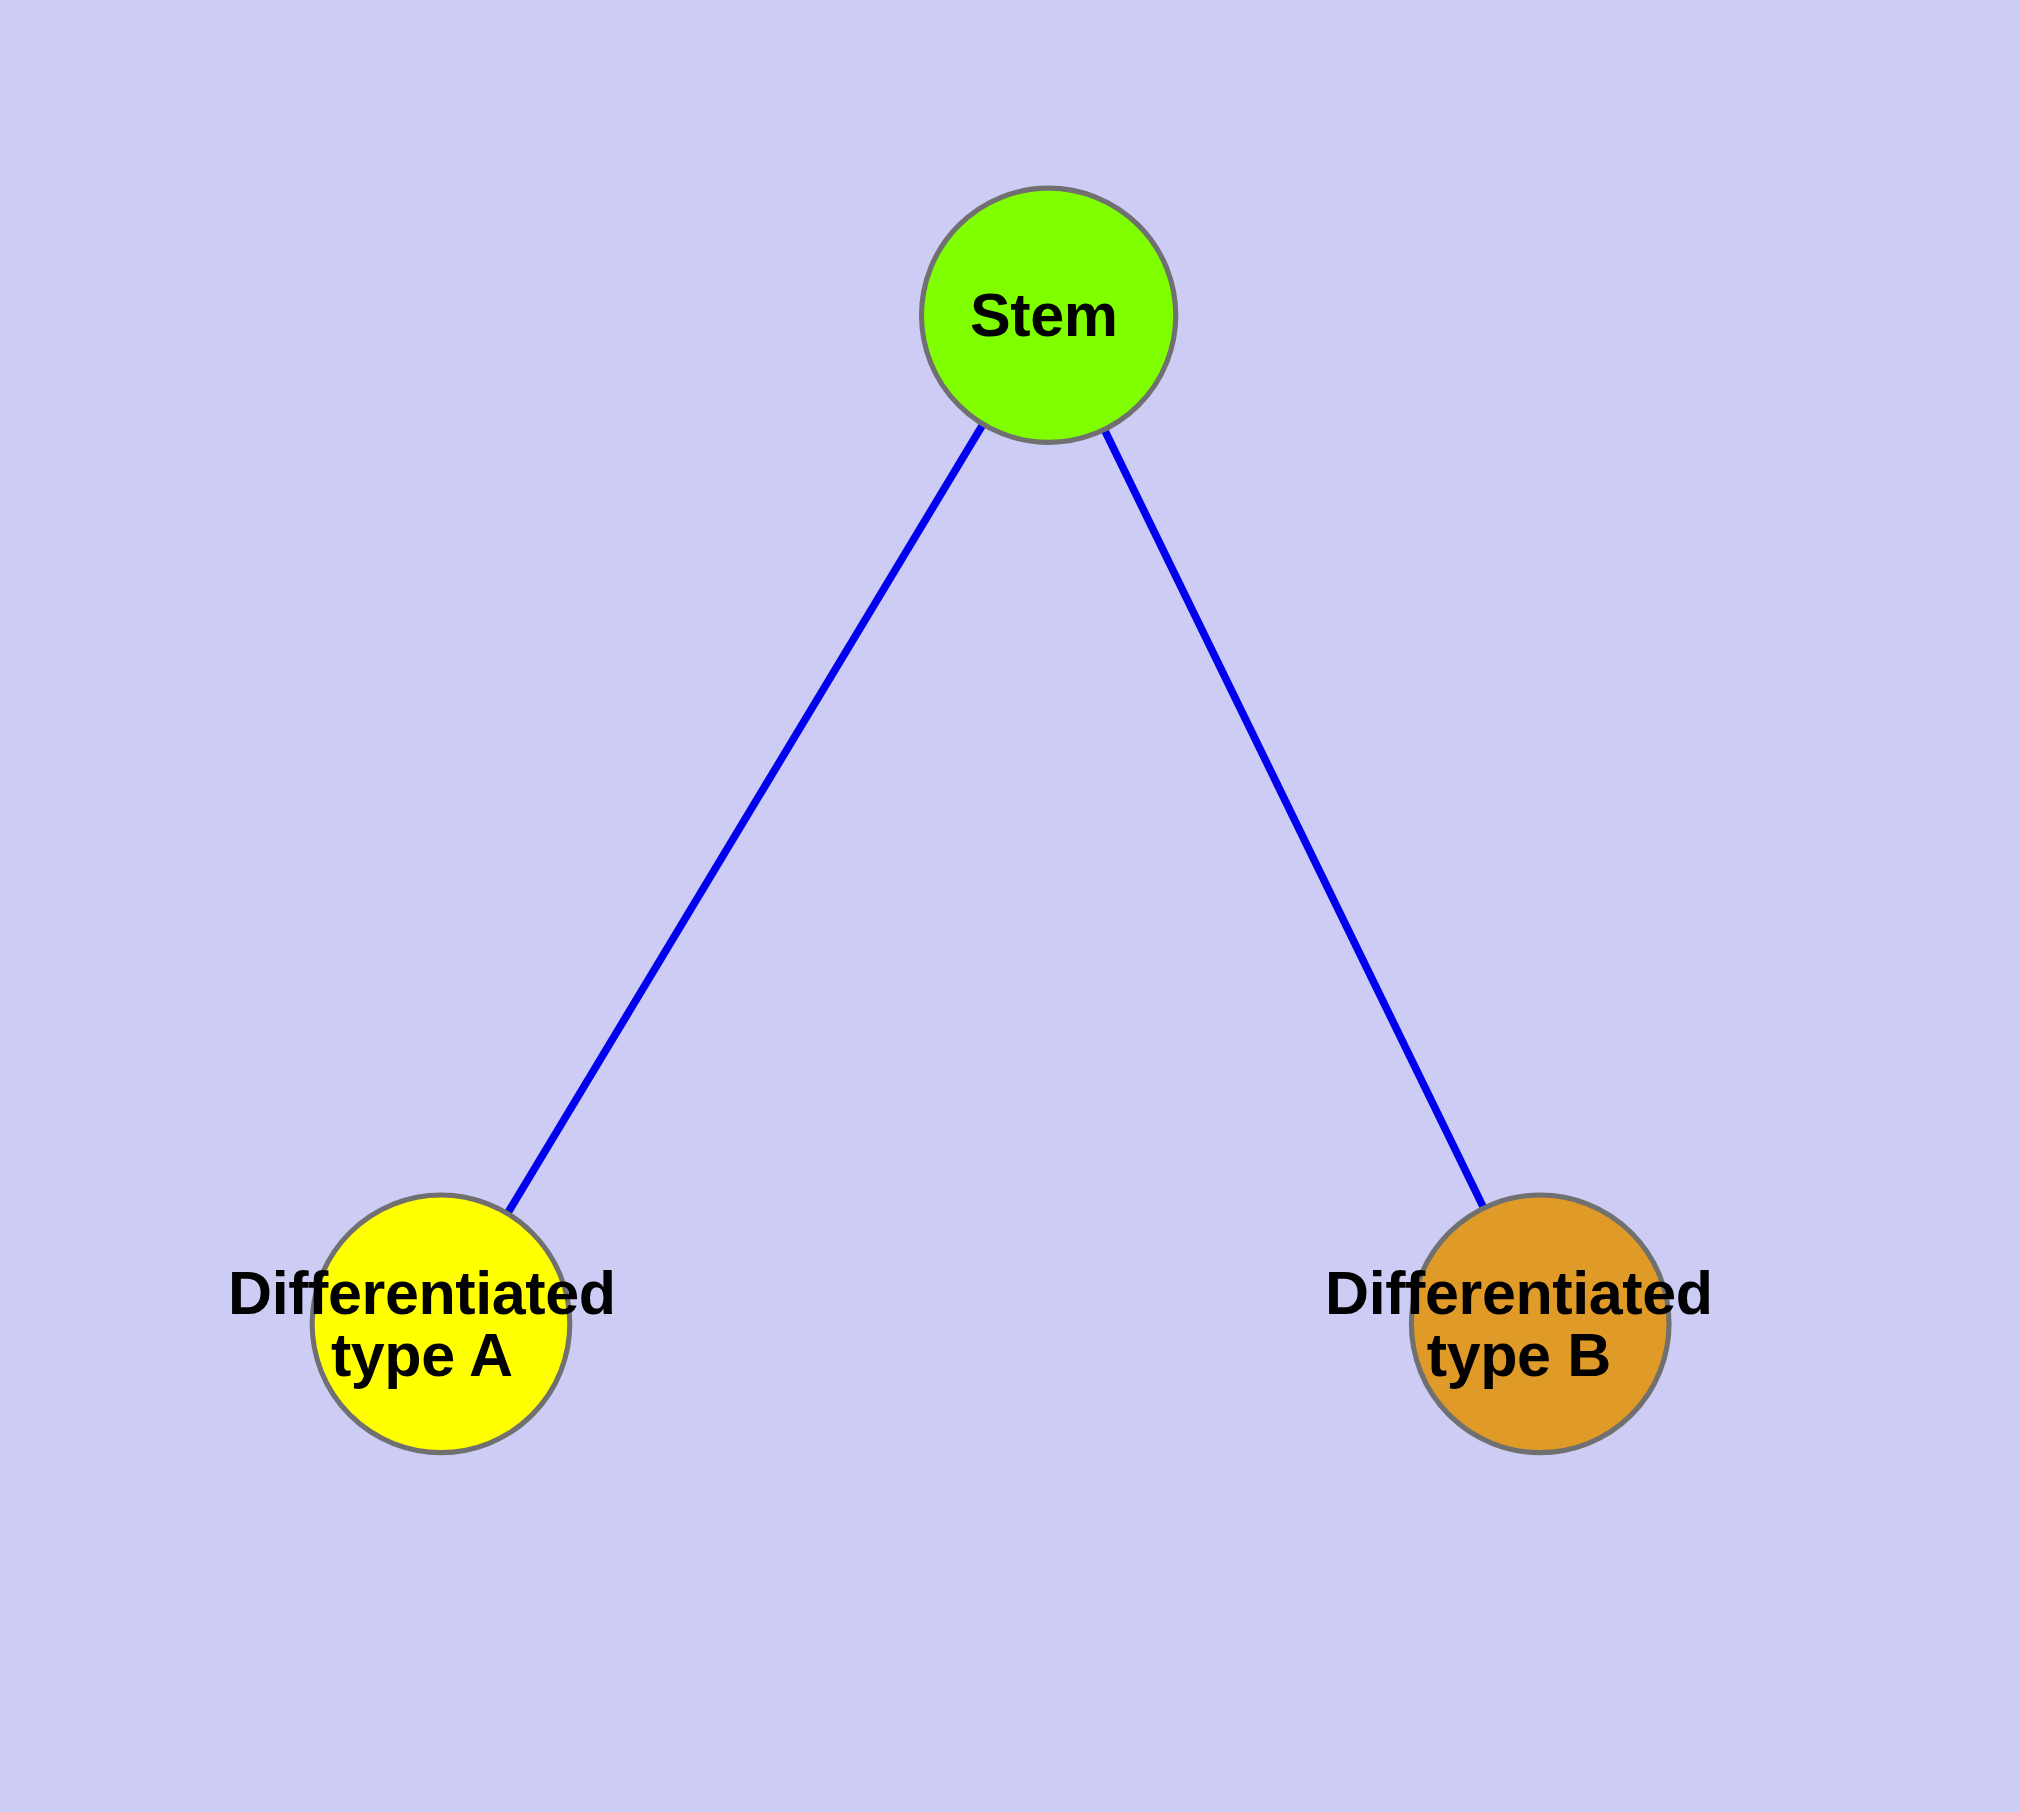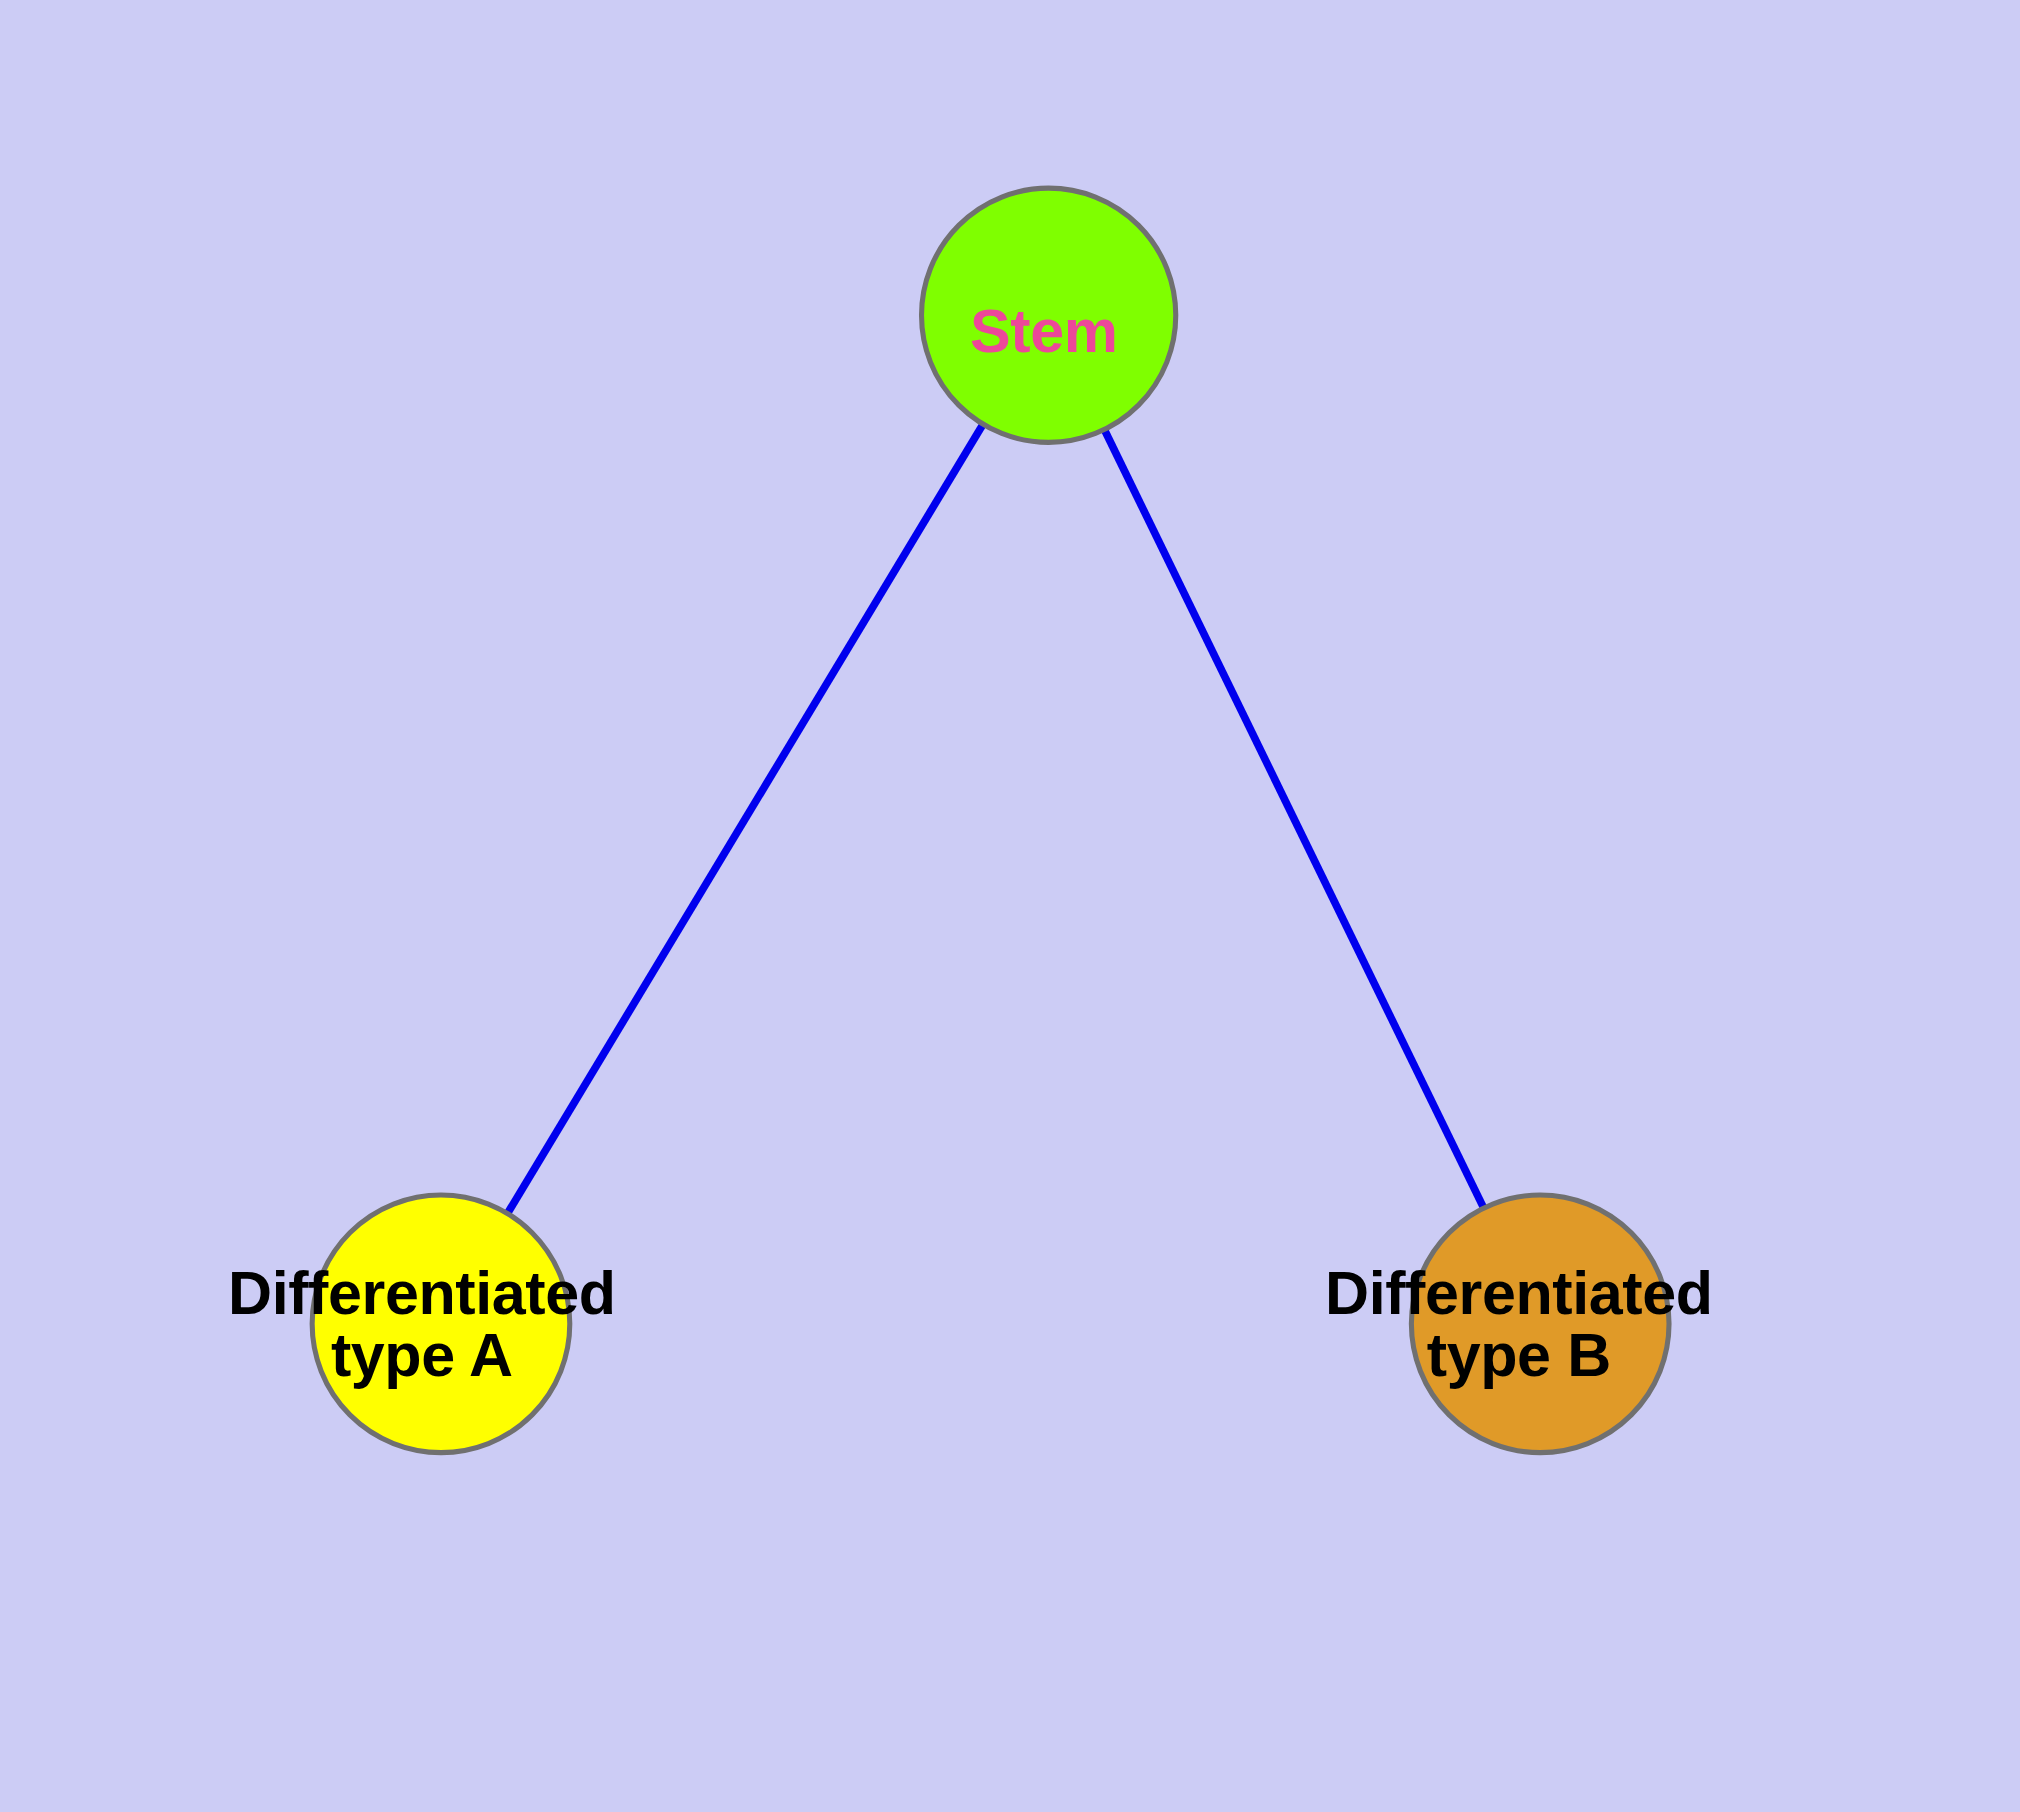--- a/index.html
+++ b/index.html
@@ -50,21 +50,21 @@
         <line x1="1301.8426410837067" y1="505.03921187863966" x2="1751.2811070097566" y2="1427.162960933811" stroke="#0000ee" stroke-width="9" stroke-linecap="butt"></line>
       </g>
     <g id="nodes-layer">
         <circle cx="1237" cy="372" r="150" fill="#7fff00" stroke="#707070" stroke-width="6"></circle>
         <circle cx="520" cy="1562" r="152" fill="#ffff00" stroke="#707070" stroke-width="6"></circle>
         <circle cx="1817" cy="1562" r="152" fill="#e09a28" stroke="#707070" stroke-width="6"></circle>
       </g>
   </svg>
 
   <div id="labels-layer">
-      <div class="node-label" style="font-size: 61px; color: #ec4899; left: 970px; top: 300px;">Stem</div>
+      <div class="node-label" style="font-size: 61px; color: #000000; left: 970px; top: 284px;">Stem</div>
       <div class="node-label" style="font-size: 61px; color: rgb(0, 0, 0); left: 228px; top: 1262px;">Differentiated
 type A</div>
       <div class="node-label" style="font-size: 61px; color: rgb(0, 0, 0); left: 1325px; top: 1262px;">Differentiated
 type B</div>
     </div>
 
 </div>
 
 
 </body></html>

